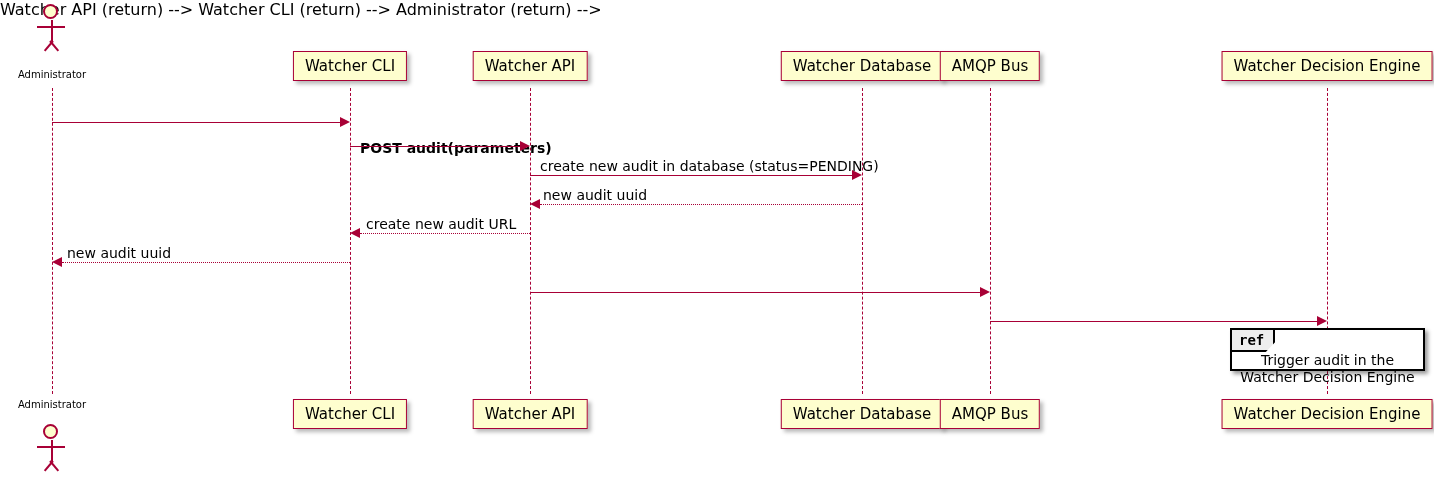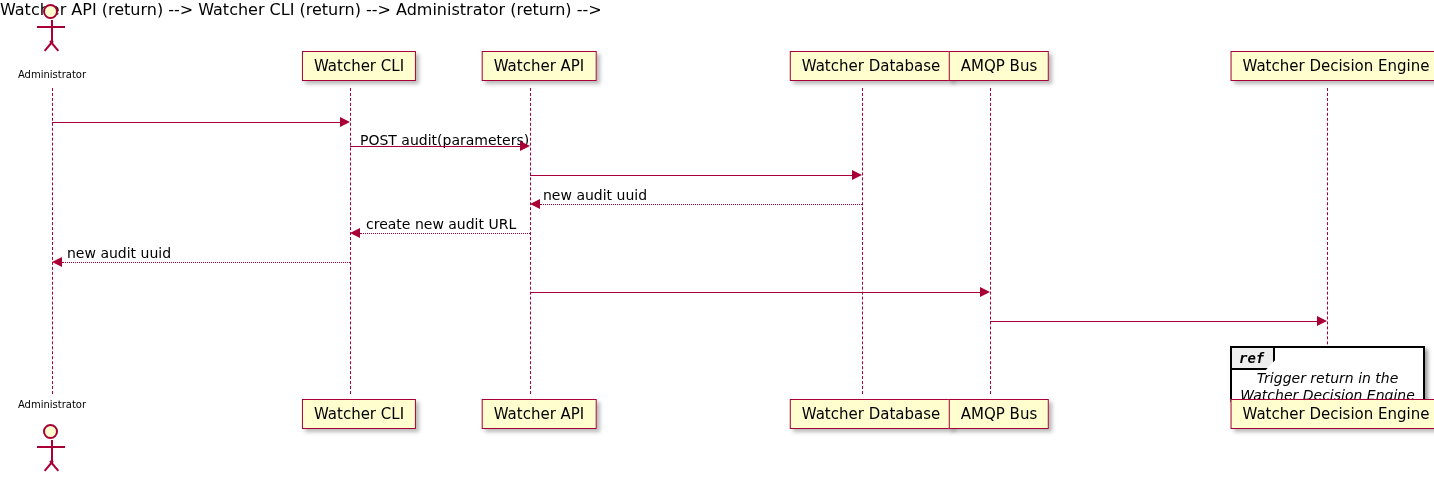--- a/index.html
+++ b/index.html
@@ -37,21 +37,20 @@
     font-size: 15px;
     line-height: 1;
     height: 30px;
     padding: 0 11px;
     display: flex;
     align-items: center;
     justify-content: center;
     white-space: nowrap;
     box-shadow: 3px 3px 4px rgba(0,0,0,0.28);
     transform: translateX(-50%);
-    margin-left: 9px;
   }
 
   
   .actor {
     position: absolute;
     transform: translateX(-50%);
     width: 44px;
     height: 54px;
   }
   .actor-head {
@@ -207,25 +206,26 @@
   <div class="participant" style="left:862px; top:51px;">Watcher Database</div>
   <div class="participant" style="left:990px; top:51px;">AMQP Bus</div>
   <div class="participant" style="left:1327px; top:51px;">Watcher Decision Engine</div>
 
   
   
   <div class="msg-line" style="left:52px; top:122px; width:288px;"></div>
   <div class="arrowhead right" style="left:340px; top:117px;"></div>
 
   
-  <div class="msg-label" style="left:360px; top:133px;">POST audit(parameters)</div>
+  <div class="msg-label" style="left:360px; top:141px;font-weight:bold;">POST audit(parameters)</div>
   <div class="msg-line" style="left:350px; top:146px; width:170px;"></div>
   <div class="arrowhead right" style="left:520px; top:141px;"></div>
 
   
+  <div class="msg-label" style="left:540px; top:159px;">create new audit in database (status=PENDING)</div>
   <div class="msg-line" style="left:530px; top:175px; width:322px;"></div>
   <div class="arrowhead right" style="left:852px; top:170px;"></div>
 
    Watcher API (return) --&gt;
   <div class="msg-label" style="left:543px; top:188px;">new audit uuid</div>
   <div class="msg-line dotted" style="left:540px; top:204px; width:322px;"></div>
   <div class="arrowhead left" style="left:530px; top:199px;"></div>
 
    Watcher CLI (return) --&gt;
   <div class="msg-label" style="left:366px; top:217px;">create new audit URL</div>
@@ -239,24 +239,24 @@
 
   
   <div class="msg-line" style="left:530px; top:292px; width:450px;"></div>
   <div class="arrowhead right" style="left:980px; top:287px;"></div>
 
   
   <div class="msg-line" style="left:990px; top:321px; width:327px;"></div>
   <div class="arrowhead right" style="left:1317px; top:316px;"></div>
 
   
-  <div class="ref-box" style="left:1230px; top:346px; width:195px; height:56px;font-style:italic;">
+  <div class="ref-box" style="left:1230px; top:328px; width:195px; height:43px;">
     <div class="ref-tab">ref</div>
     <div class="ref-body">
-      <span class="ref-line">Trigger return in the</span>
+      <span class="ref-line">Trigger audit in the</span>
       <span class="ref-line">Watcher Decision Engine</span>
     </div>
   </div>
 
   
   <div class="participant" style="left:350px; top:399px;">Watcher CLI</div>
   <div class="participant" style="left:530px; top:399px;">Watcher API</div>
   <div class="participant" style="left:862px; top:399px;">Watcher Database</div>
   <div class="participant" style="left:990px; top:399px;">AMQP Bus</div>
   <div class="participant" style="left:1327px; top:399px;">Watcher Decision Engine</div>

